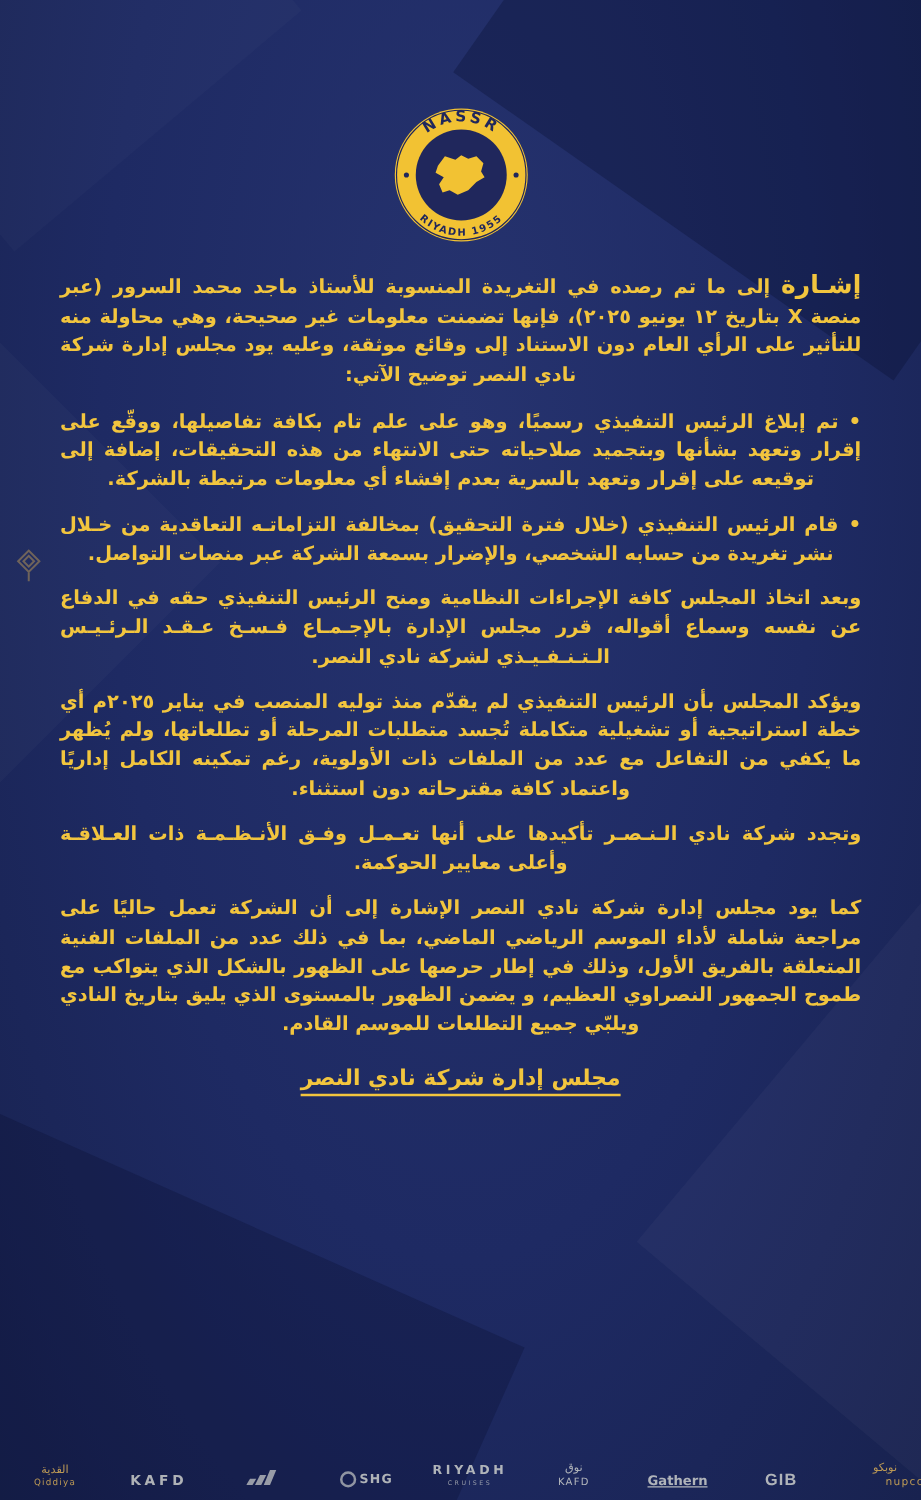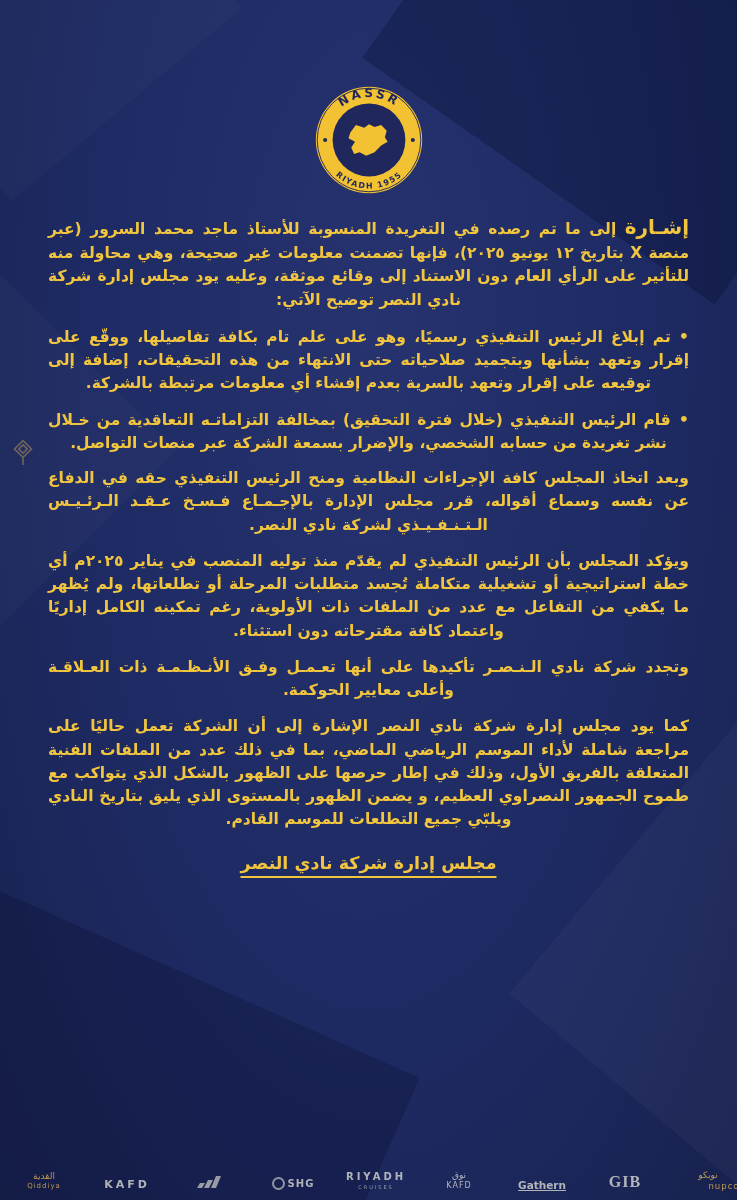--- a/index.html
+++ b/index.html
@@ -61,21 +61,21 @@
   .sponsor .en{font-size:8px;line-height:1;letter-spacing:1px;}
   .gold{color:#bd9a55;}
   .light{color:#d6d8d2;opacity:.8;}
   .kafd .en{font-size:11px;letter-spacing:3px;font-weight:bold;}
   .shg-row{display:flex;align-items:center;gap:3px;text-align:center;}
   .shg-ring{width:9px;height:9px;border:2px solid #d6d8d2;border-radius:50%;opacity:.8;}
   .shg .en{font-size:10px;font-weight:bold;letter-spacing:1px;}
   .aroya .en{font-size:10px;letter-spacing:3px;font-weight:bold;}
   .aroya .sub{font-size:5px;letter-spacing:2px;opacity:.8;}
   .gathern .en{font-size:10.5px;font-weight:bold;letter-spacing:0;text-transform:none;text-decoration:underline;}
-  .gib .en{font-size:16px;font-weight:bold;font-family:Liberation Serif, serif;letter-spacing:1px;}
+  .gib .en{font-size:13px;font-weight:bold;font-family:Liberation Sans, sans-serif;letter-spacing:1px;}
   .nupco .en{font-size:8.5px;font-weight:normal;padding-left:32px;}
   .tarshid .en{font-size:6.5px;letter-spacing:1px;}
   .qiddiya .en{font-size:7px;letter-spacing:1px;}
 </style>
 </head>
 <body>
 
 <div class="poster">
 
   <div class="shape s1"></div>

